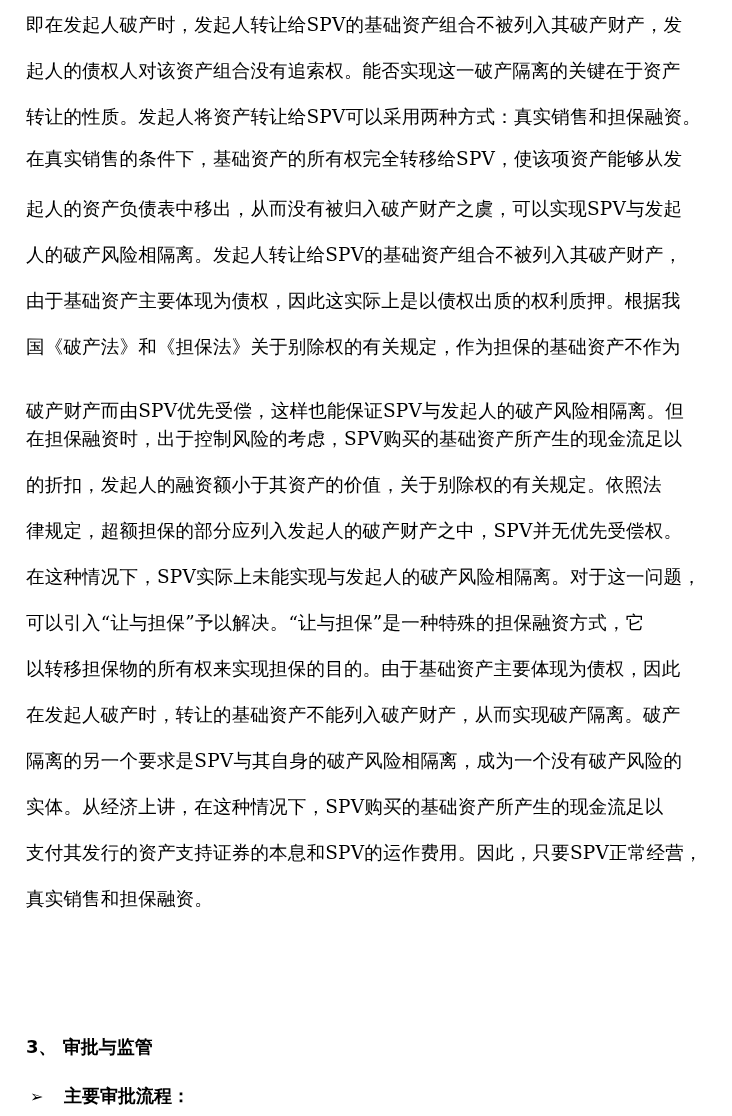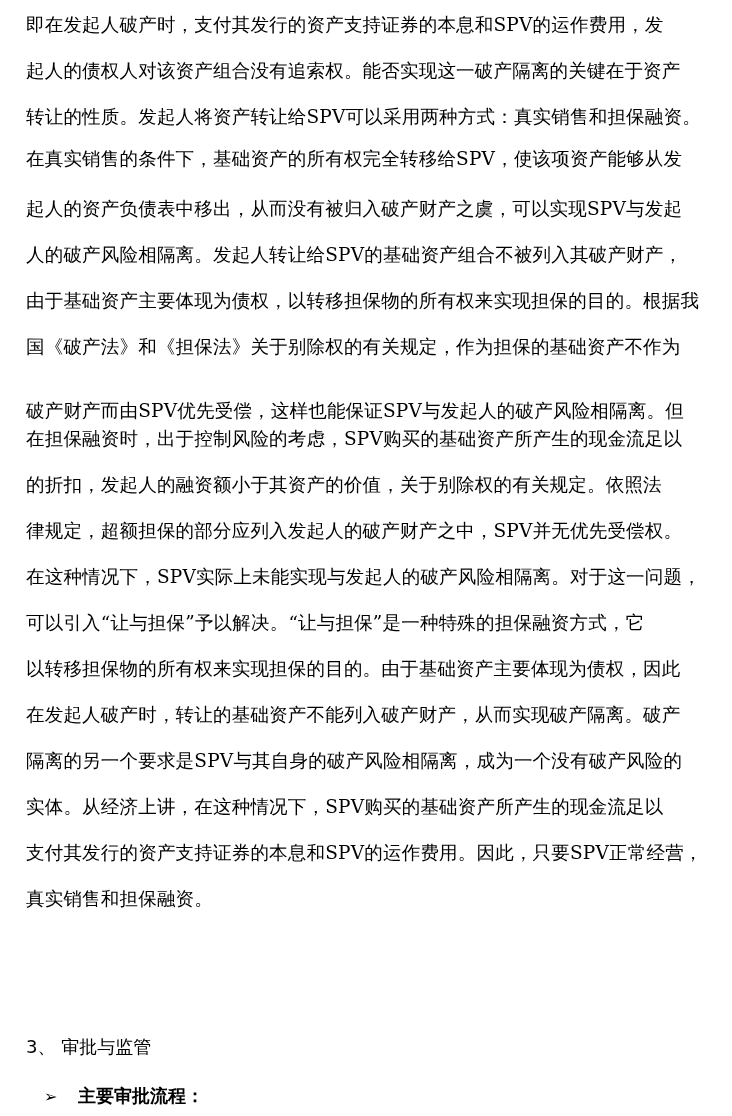--- a/index.html
+++ b/index.html
@@ -29,51 +29,51 @@
       font-size: 18.5px;
       white-space: nowrap;
       letter-spacing: 0.2px;
     }
     .heading {
       position: absolute;
       left: 0;
       height: 40px;
       line-height: 40px;
       font-size: 18px;
-      font-weight: normal;
+      font-weight: bold;
       white-space: nowrap;
       font-family: "DejaVu Sans", "Liberation Sans", sans-serif;
     }
     .bullet {
       position: absolute;
-      left: 18px;
+      left: 4px;
       height: 40px;
       line-height: 40px;
       font-size: 18px;
       font-weight: bold;
       white-space: nowrap;
       font-family: "DejaVu Sans", "Liberation Sans", sans-serif;
     }
     .bullet .arrow {
       display: inline-block;
       width: 34px;
       font-size: 16px;
     }
   </style>
 </head>
 <body>
 
 <div class="page">
-  <div class="line" style="top:2px">即在发起人破产时，支付其发行的资产支持证券的本息和SPV的运作费用，发</div>
+  <div class="line" style="top:2px">即在发起人破产时，发起人转让给SPV的基础资产组合不被列入其破产财产，发</div>
   <div class="line" style="top:48px">起人的债权人对该资产组合没有追索权。能否实现这一破产隔离的关键在于资产</div>
   <div class="line" style="top:94px">转让的性质。发起人将资产转让给SPV可以采用两种方式：真实销售和担保融资。</div>
   <div class="line" style="top:136px">在真实销售的条件下，基础资产的所有权完全转移给SPV，使该项资产能够从发</div>
   <div class="line" style="top:186px">起人的资产负债表中移出，从而没有被归入破产财产之虞，可以实现SPV与发起</div>
   <div class="line" style="top:232px">人的破产风险相隔离。发起人转让给SPV的基础资产组合不被列入其破产财产，</div>
-  <div class="line" style="top:278px">由于基础资产主要体现为债权，以转移担保物的所有权来实现担保的目的。根据我</div>
+  <div class="line" style="top:278px">由于基础资产主要体现为债权，因此这实际上是以债权出质的权利质押。根据我</div>
   <div class="line" style="top:324px">国《破产法》和《担保法》关于别除权的有关规定，作为担保的基础资产不作为</div>
   <div class="line" style="top:388px">破产财产而由SPV优先受偿，这样也能保证SPV与发起人的破产风险相隔离。但</div>
   <div class="line" style="top:416px">在担保融资时，出于控制风险的考虑，SPV购买的基础资产所产生的现金流足以</div>
   <div class="line" style="top:462px">的折扣，发起人的融资额小于其资产的价值，关于别除权的有关规定。依照法</div>
   <div class="line" style="top:508px">律规定，超额担保的部分应列入发起人的破产财产之中，SPV并无优先受偿权。</div>
   <div class="line" style="top:554px">在这种情况下，SPV实际上未能实现与发起人的破产风险相隔离。对于这一问题，</div>
   <div class="line" style="top:600px">可以引入“让与担保”予以解决。“让与担保”是一种特殊的担保融资方式，它</div>
   <div class="line" style="top:646px">以转移担保物的所有权来实现担保的目的。由于基础资产主要体现为债权，因此</div>
   <div class="line" style="top:692px">在发起人破产时，转让的基础资产不能列入破产财产，从而实现破产隔离。破产</div>
   <div class="line" style="top:738px">隔离的另一个要求是SPV与其自身的破产风险相隔离，成为一个没有破产风险的</div>

